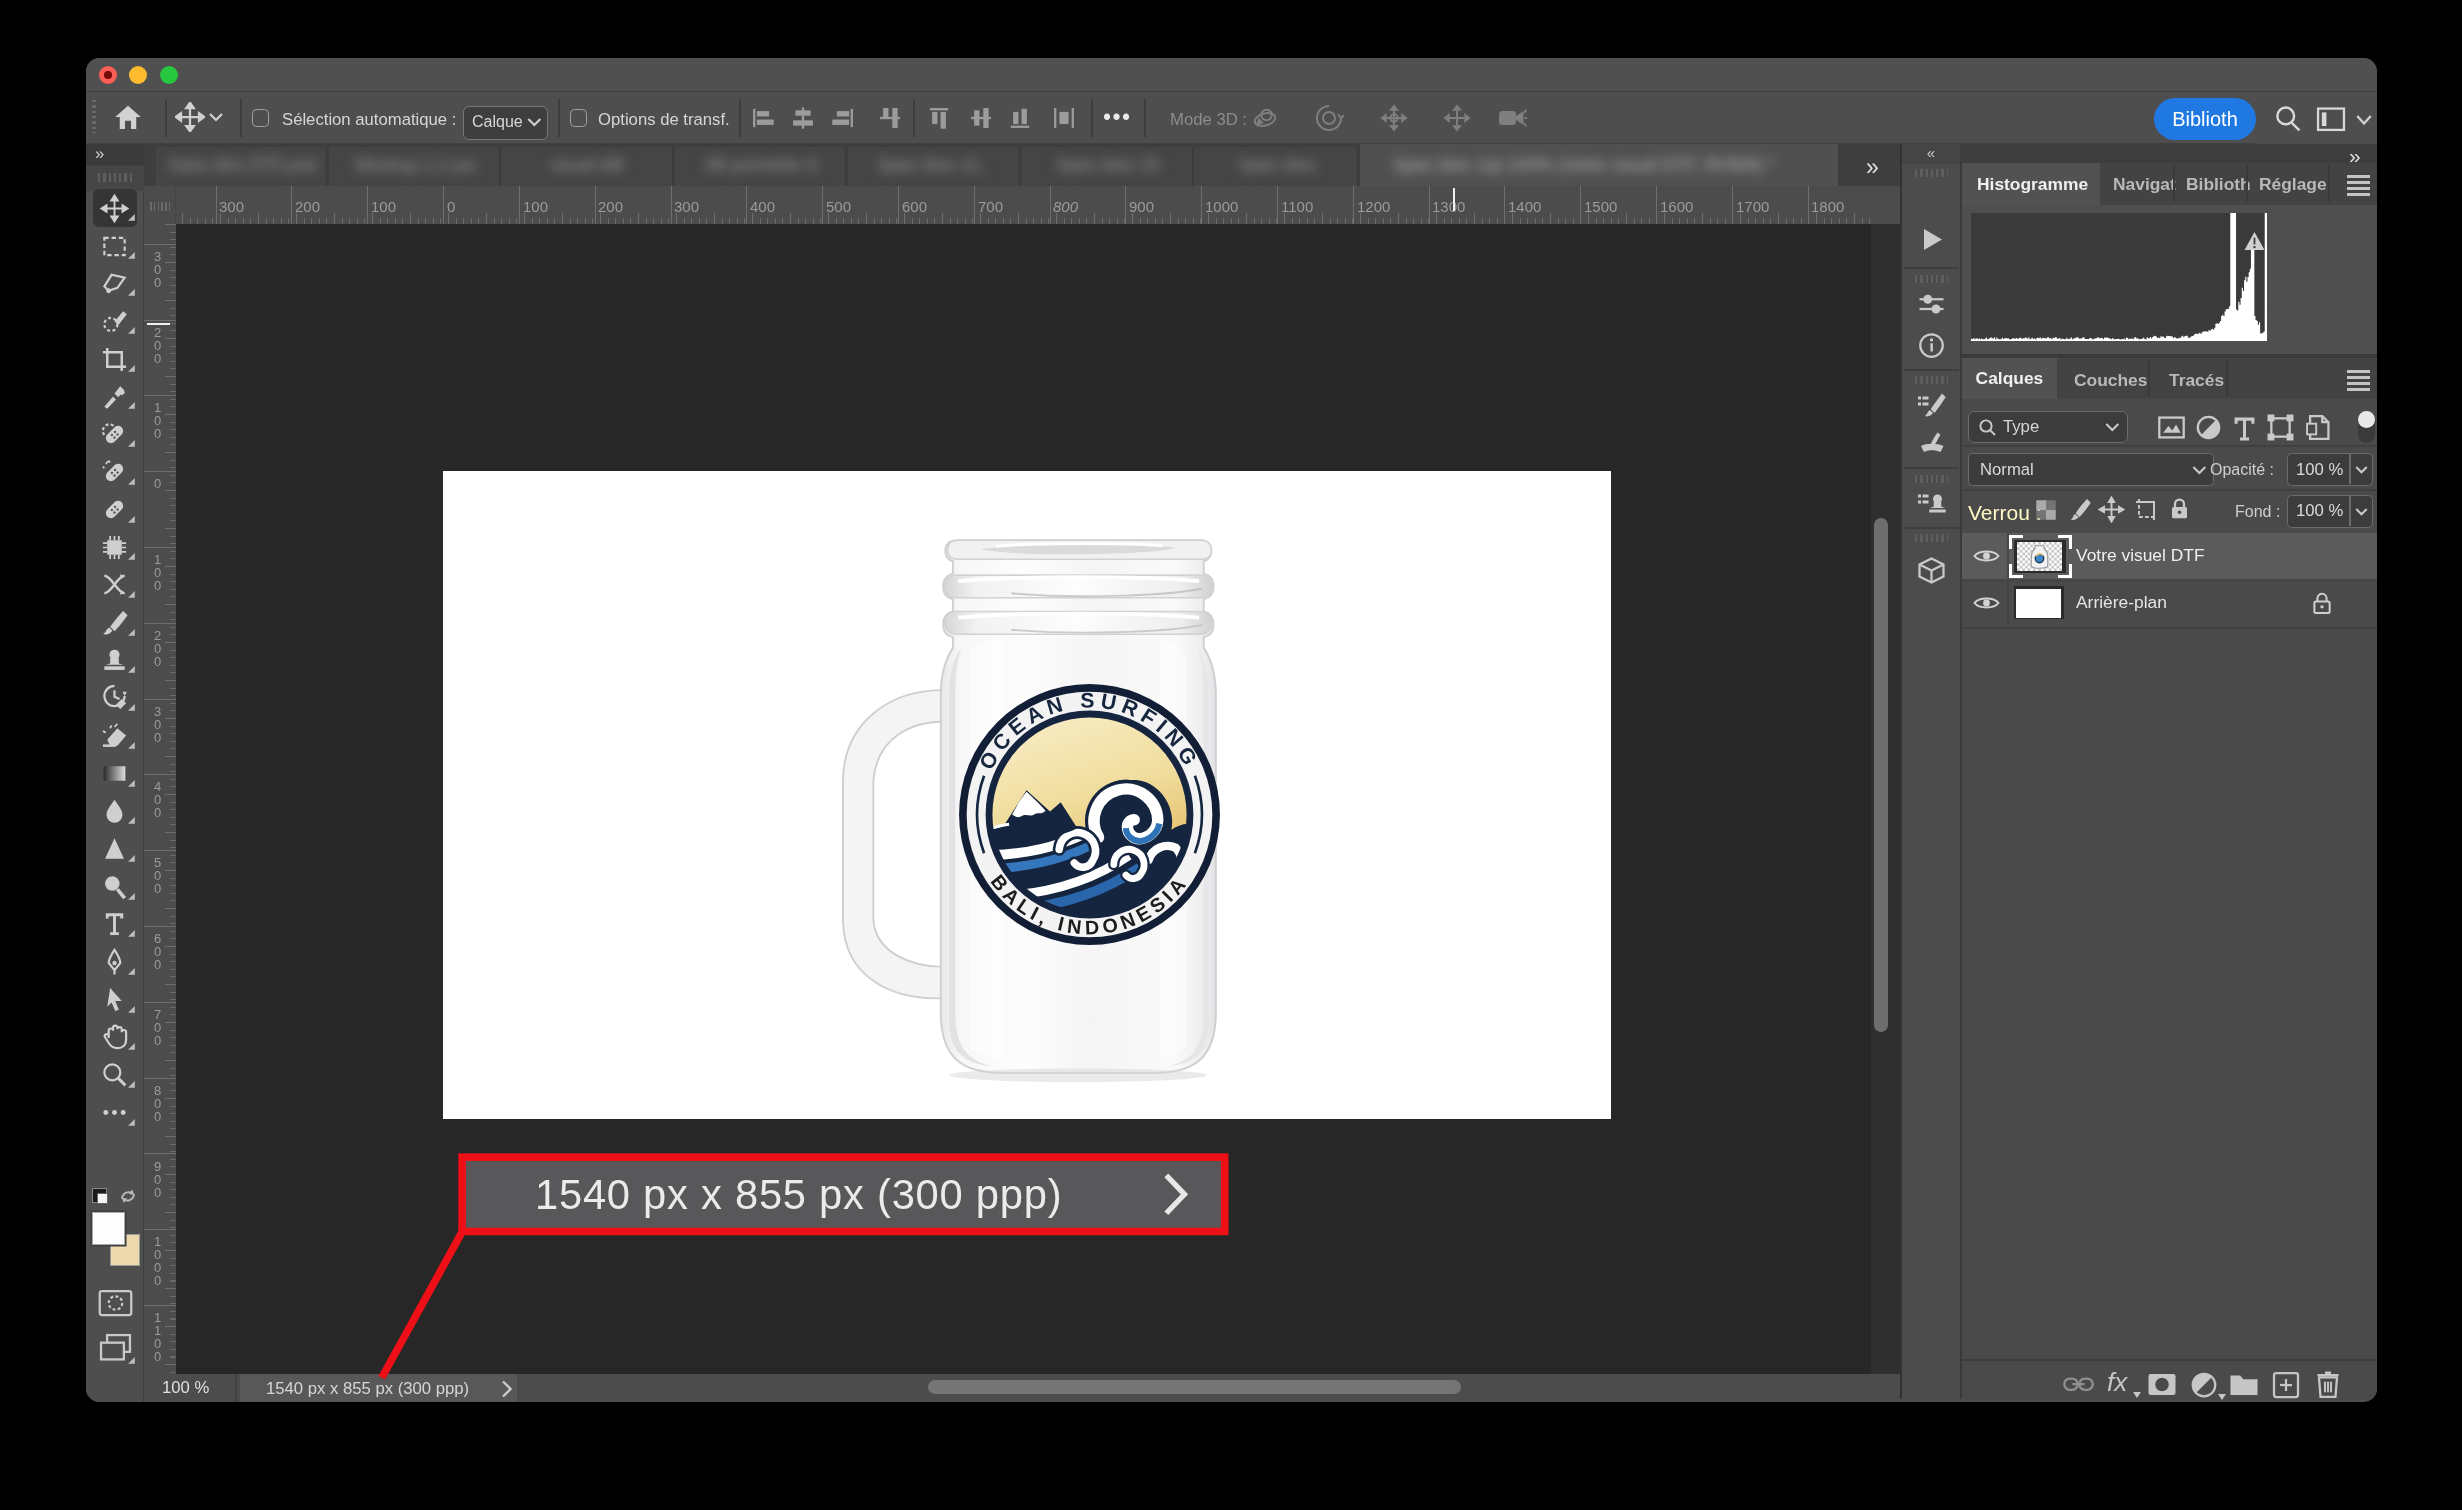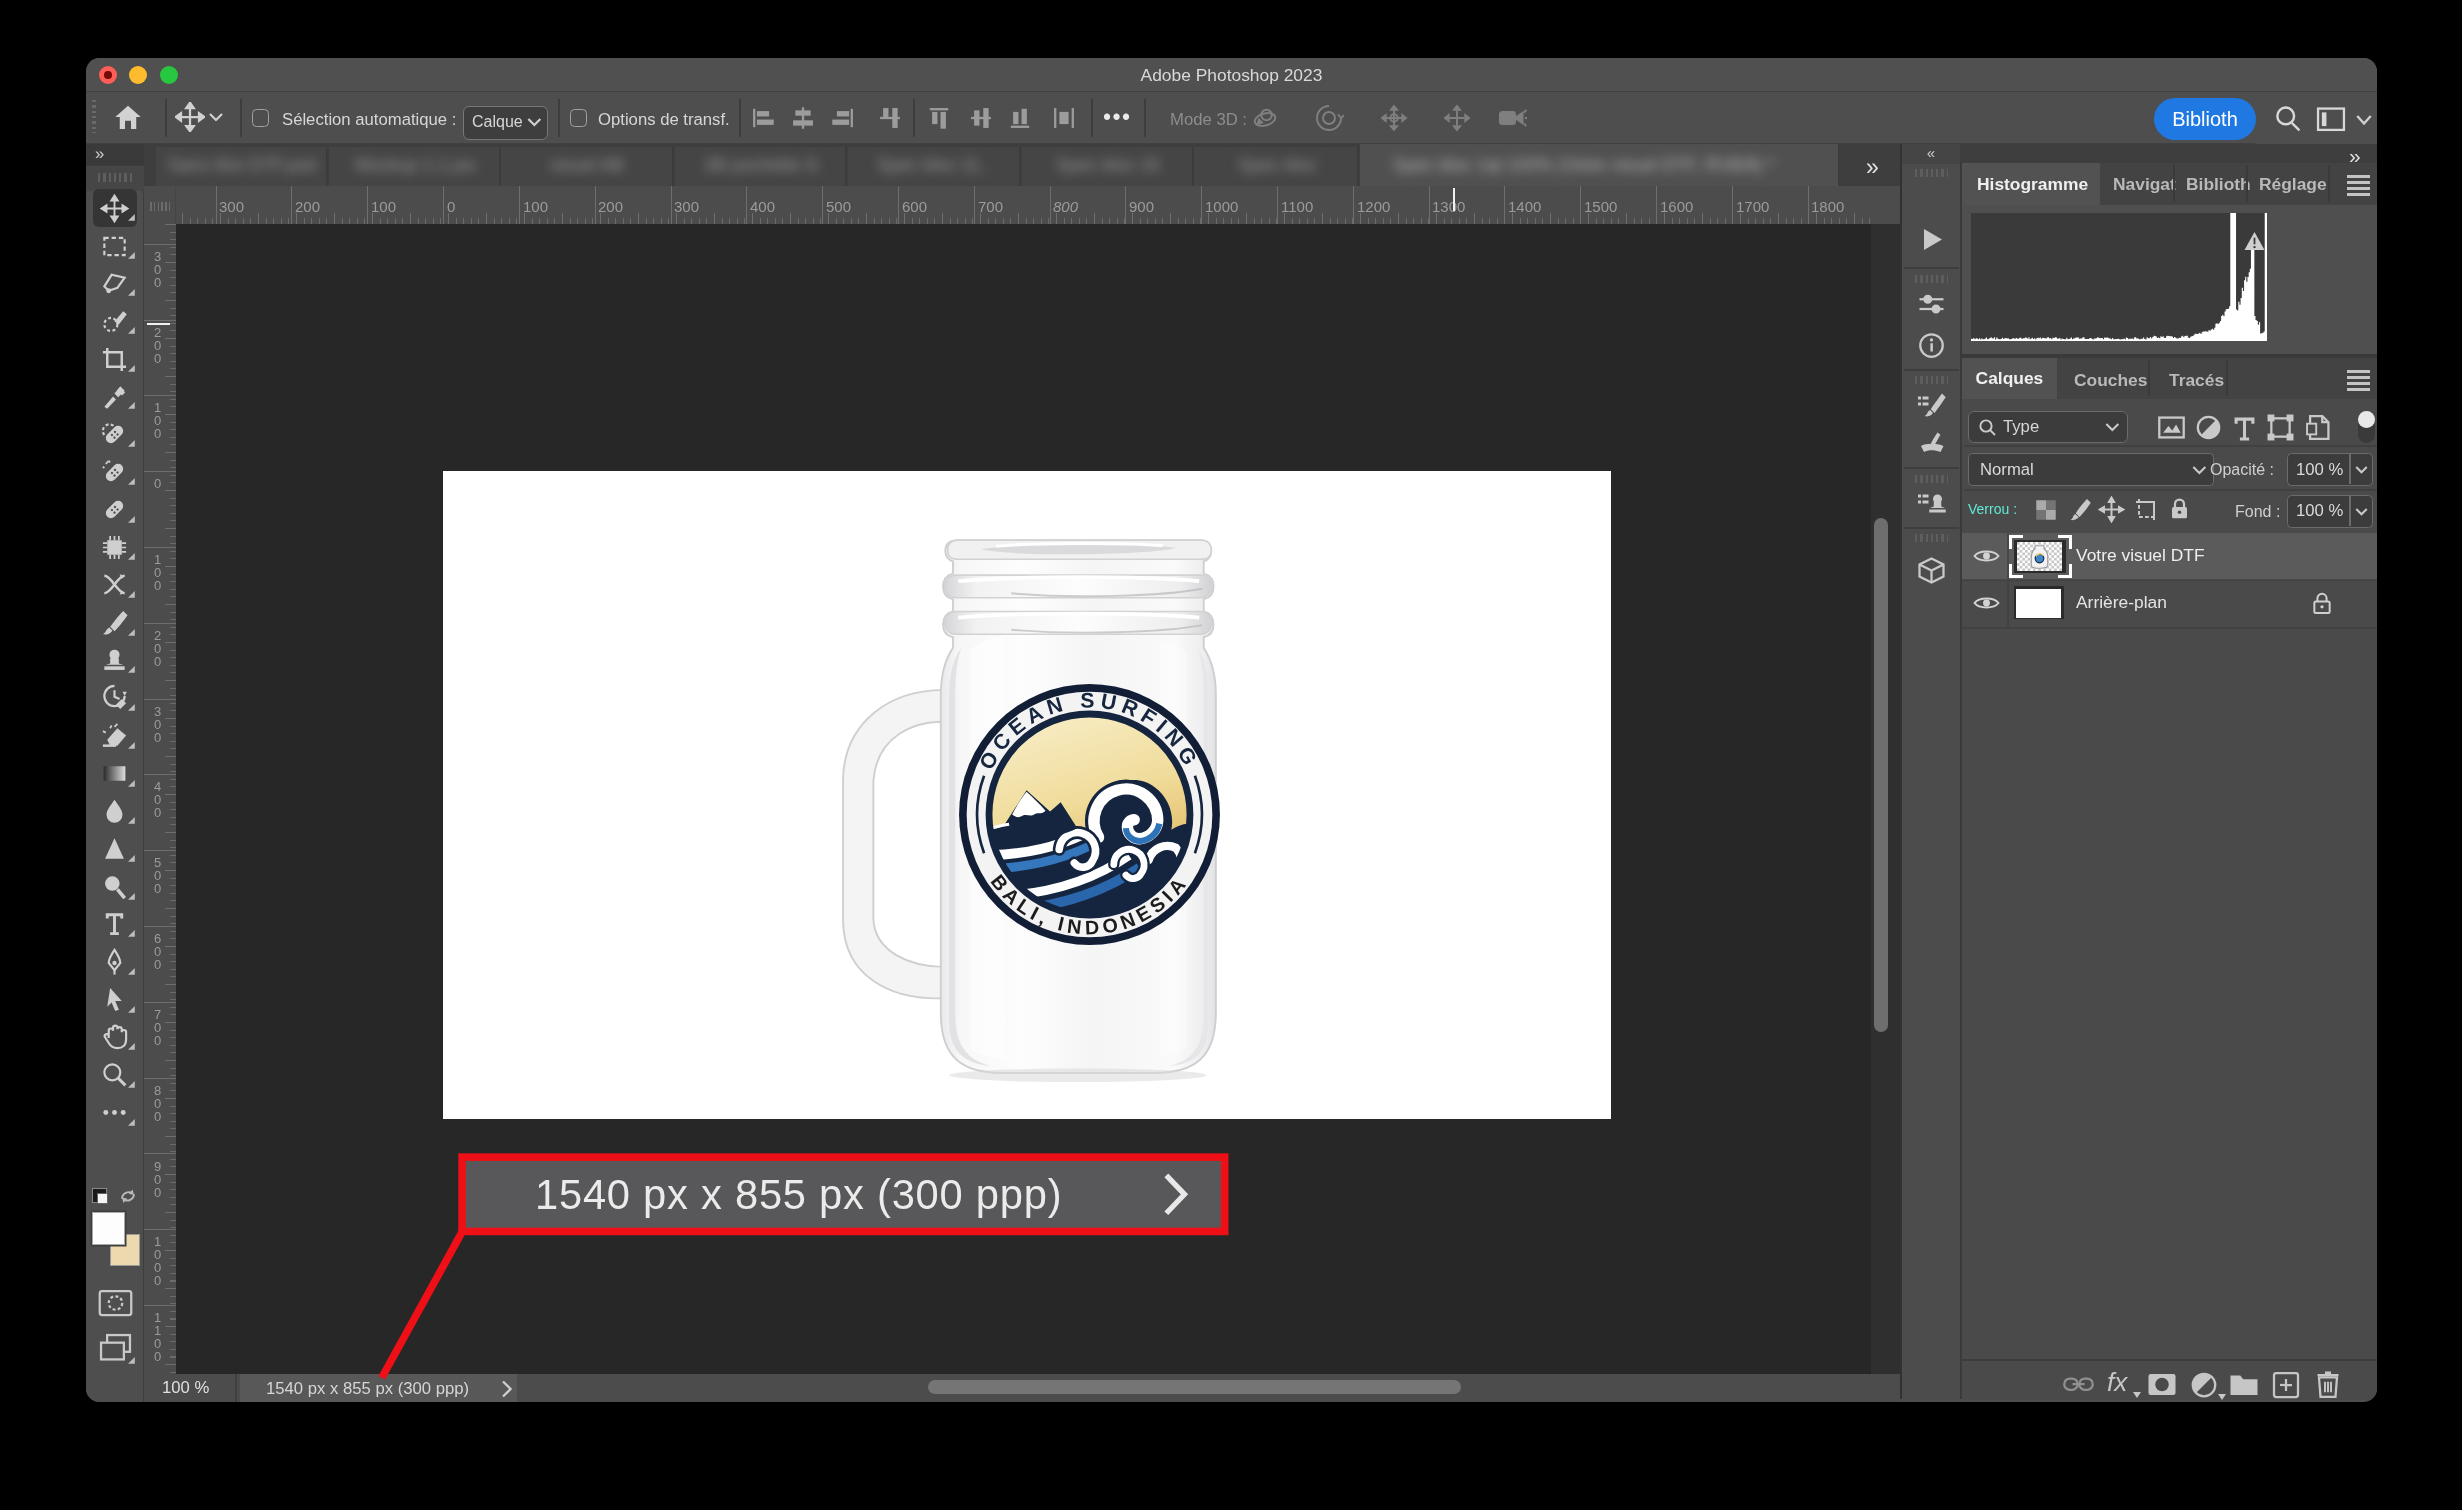--- a/index.html
+++ b/index.html
@@ -15,21 +15,20 @@
 .optxt{position:absolute;color:#d6d6d6;font-size:16.7px;top:18px;white-space:nowrap;}
 .icn{position:absolute;}
 </style></head><body>
 <div id="win">
 
 <div class="abs" style="left:0;top:0;width:2291px;height:34px;background:#505050;border-bottom:1.5px solid #414141;"></div>
 <div class="abs" style="left:13px;top:7.6px;width:18px;height:18px;border-radius:50%;background:#ff5e57;"></div>
 <div class="abs" style="left:18px;top:13px;width:7.6px;height:7.6px;border-radius:50%;background:#750b08;"></div>
 <div class="abs" style="left:43px;top:7.6px;width:18px;height:18px;border-radius:50%;background:#febb2e;"></div>
 <div class="abs" style="left:74px;top:7.6px;width:18px;height:18px;border-radius:50%;background:#27c73f;"></div>
-<div class="abs" style="left:0;top:6.8px;width:2291px;text-align:center;color:#d9d9d9;font-size:17.4px;">Adobe Photoshop 2023</div>
 <div class="abs" style="left:0;top:34px;width:2169px;height:52px;background:#4e4e4e;border-bottom:1.5px solid #404040;">
       <svg class="abs" style="left:27px;top:10px;" width="30" height="30" viewBox="0 0 40 40">
 <path d="M20 5 L37 20 L31 20 L31 36 L24 36 L24 25 L16 25 L16 36 L9 36 L9 20 L3 20 Z" fill="#d2d2d2"></path>
       </svg>
       <div class="abs" style="left:6px;top:8.3px;width:3.8px;height:33px;background:repeating-linear-gradient(180deg,#6a6a6a 0 2.3px,transparent 2.3px 5.3px);"></div>
       <div class="sep" style="left:79px;top:6.8px;height:38px;"></div>
       <div class="sep" style="left:154px;top:6.8px;height:38px;"></div>
       <div class="sep" style="left:472px;top:6.8px;height:38px;"></div>
       <div class="sep" style="left:653px;top:6.8px;height:38px;"></div>
       <div class="sep" style="left:827px;top:6.8px;height:38px;"></div>
@@ -756,21 +755,21 @@
       <path d="M3 4 L11 12 L19 4" stroke="#c9c9c9" stroke-width="2.8" fill="none"></path>
     </svg>
     <div class="abs" style="left:2124px;top:403px;color:#cfcfcf;font-size:16px;text-align:center;">Opacité :</div>
     <div class="abs" style="left:2201px;top:395px;width:86px;height:33px;background:#3c3c3c;border:1.5px solid #6b6b6b;border-radius:4.5px;"></div>
     <div class="abs" style="left:2210px;top:402px;color:#dadada;font-size:16.7px;">100 %</div>
     <div class="abs" style="left:2263px;top:396px;width:1.5px;height:30px;background:#6b6b6b;"></div>
     <svg class="abs" style="left:2268px;top:406px;" width="15" height="12" viewBox="0 0 20 16">
       <path d="M3 4 L10 11 L17 4" stroke="#c9c9c9" stroke-width="2.8" fill="none"></path>
     </svg>
     <div class="abs" style="left:1878px;top:431px;width:413px;height:1.5px;background:#404040;"></div>
-    <div class="abs" style="left:1882px;top:443px;color:#5eead4;font-size:14px;text-align:right;">Verrou :</div>
+    <div class="abs" style="left:1882px;top:443px;color:#fef9c3;font-size:21px;text-align:right;">Verrou :</div>
     <svg class="abs" style="left:1948px;top:440px;" width="24" height="24" viewBox="0 0 32 32">
       <g fill="#b5b5b5">
         <rect x="3" y="3" width="13" height="13" opacity="0.9"></rect>
         <rect x="16" y="16" width="13" height="13" opacity="0.9"></rect>
         <rect x="16" y="3" width="13" height="13" opacity="0.4"></rect>
         <rect x="3" y="16" width="13" height="13" opacity="0.4"></rect>
       </g>
     </svg>
     <svg class="abs" style="left:1980px;top:438px;" width="27" height="27" viewBox="0 0 36 36">
       <path d="M28 4 C22 10 16 18 13 23 L18 28 C23 23 30 14 33 9 Z" fill="#c9c9c9"></path>

